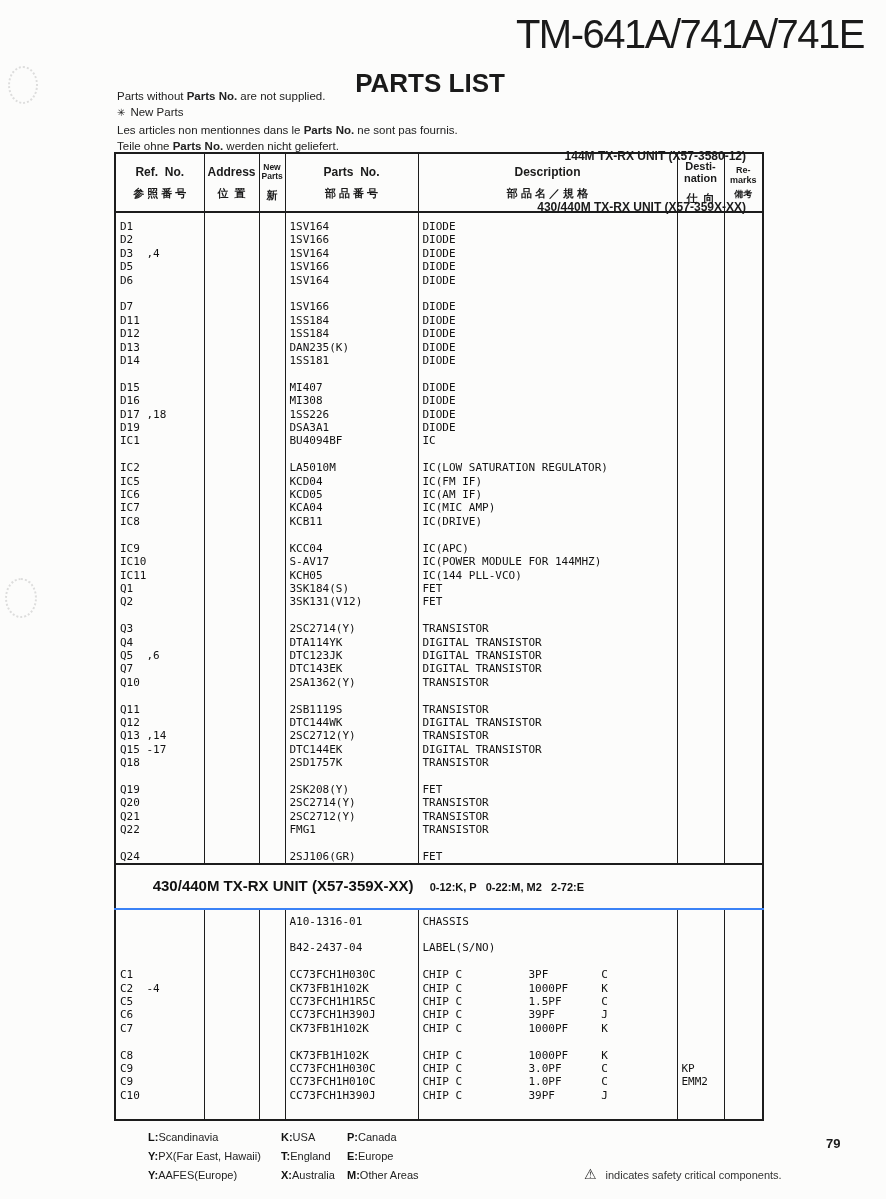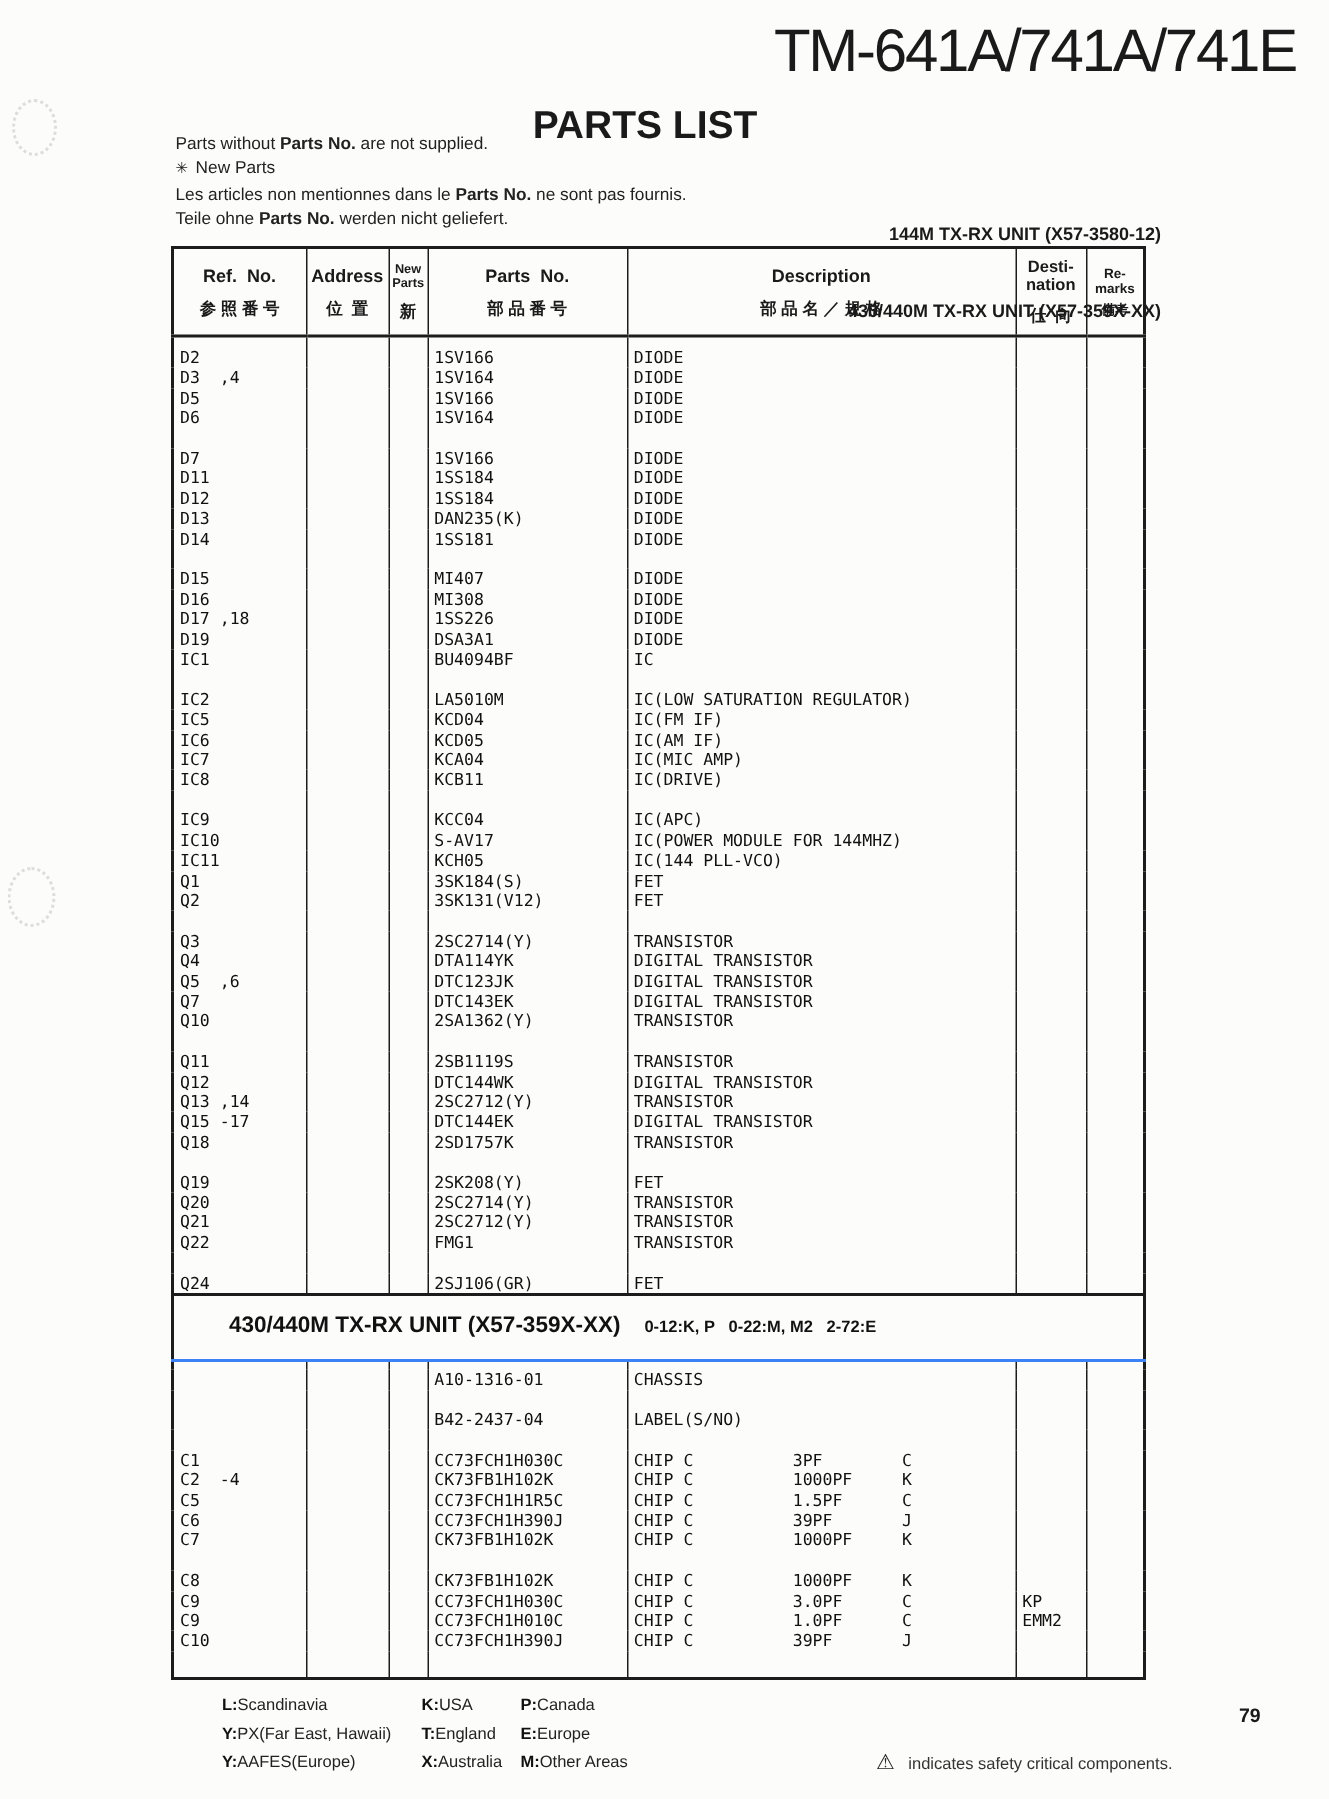--- a/index.html
+++ b/index.html
@@ -7,30 +7,30 @@
          font-family:"Liberation Sans",sans-serif;color:#1a1a1a;overflow:hidden;}
 
   
   .doc-title{position:absolute;top:12px;right:22px;margin:0;font-size:40px;font-weight:normal;
              letter-spacing:-1.5px;white-space:pre;}
   .parts-list-heading{position:absolute;top:68px;left:0;width:886px;margin:0;text-align:center;
              font-size:26px;font-weight:bold;letter-spacing:0;padding-right:26px;box-sizing:border-box;}
   .notes{position:absolute;left:117px;top:88px;font-size:11.5px;line-height:16.4px;color:#222;}
   .notes .mk{font-size:10px;margin-right:5px;}
   .notes b{font-weight:bold;}
-  .unit-labels{position:absolute;top:114px;right:112px;text-align:right;font-weight:bold;
+  .unit-labels{position:absolute;top:114px;right:140px;text-align:right;font-weight:bold;
              font-size:12px;line-height:17px;white-space:pre;}
 
   
   .hole{position:absolute;border:2px dotted #c4c4c4;border-radius:50%;opacity:.55;}
   .hole1{left:8px;top:66px;width:26px;height:34px;}
   .hole2{left:5px;top:578px;width:28px;height:36px;}
 
   
-  .twrap{position:absolute;left:114px;top:164px;}
+  .twrap{position:absolute;left:114px;top:152px;}
   table.ptable{border-collapse:collapse;table-layout:fixed;width:648px;border:2px solid #1c1c1c;}
   .ptable col.w0{width:89px}.ptable col.w1{width:55px}.ptable col.w2{width:26px}
   .ptable col.w3{width:133px}.ptable col.w4{width:259px}.ptable col.w5{width:47px}
   .ptable col.w6{width:39px}
   .ptable th{border:1px solid #1c1c1c;border-bottom:2px solid #1c1c1c;vertical-align:middle;
              padding:4px 2px;height:49px;font-weight:bold;}
   .hd-en{font-size:12px;white-space:pre;}
   .hd-jp{font-size:11px;font-weight:bold;margin-top:7px;white-space:pre;}
   .hd-sm{font-size:8.5px;line-height:9px;}
   .hd-md{font-size:11px;line-height:12px;}
@@ -124,20 +124,29 @@
           <tr style="height: 8px;">
             <td></td>
             <td></td>
             <td></td>
             <td></td>
             <td></td>
             <td></td>
             <td></td>
           </tr>
           <tr>
+            <td>D1</td>
+            <td></td>
+            <td></td>
+            <td>1SV164</td>
+            <td>DIODE</td>
+            <td></td>
+            <td></td>
+          </tr>
+          <tr>
             <td>D2</td>
             <td></td>
             <td></td>
             <td>1SV166</td>
             <td>DIODE</td>
             <td></td>
             <td></td>
           </tr>
           <tr>
             <td>D3  ,4</td>

